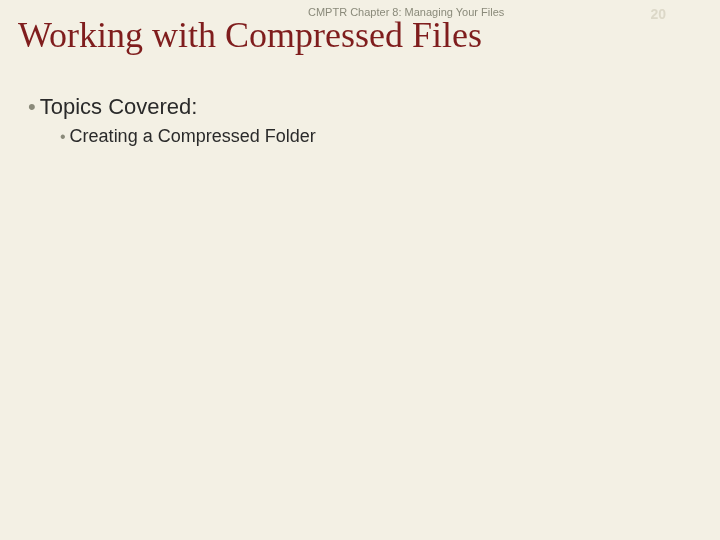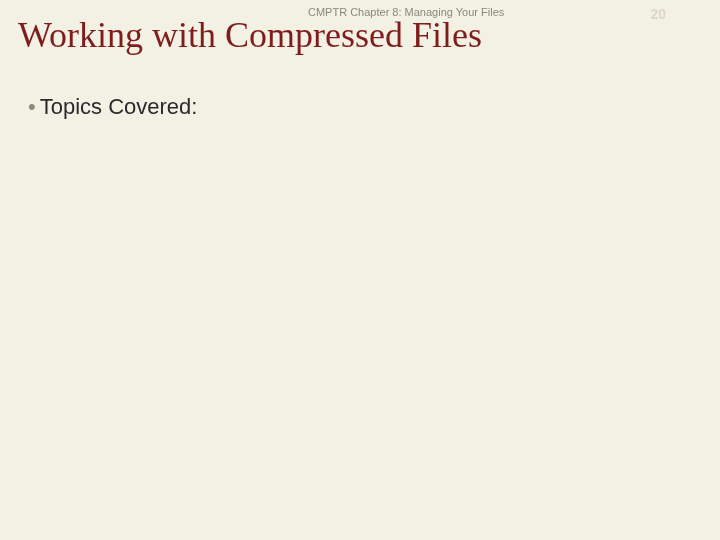--- a/index.html
+++ b/index.html
@@ -76,14 +76,17 @@
 <div class="header-text">CMPTR Chapter 8: Managing Your Files</div>
 <div class="page-number">20</div>
 
 <h1 class="slide-title">Working with Compressed Files</h1>
 
 <div class="content">
   <div class="level1">
     <span class="bullet">•</span><span>Topics Covered:</span>
   </div>
   <div class="level2-group">
+    <div class="level2">
+      <span class="bullet">•</span><span>Creating a Compressed Folder</span>
+    </div>
   </div>
 </div>
 
 </body></html>

